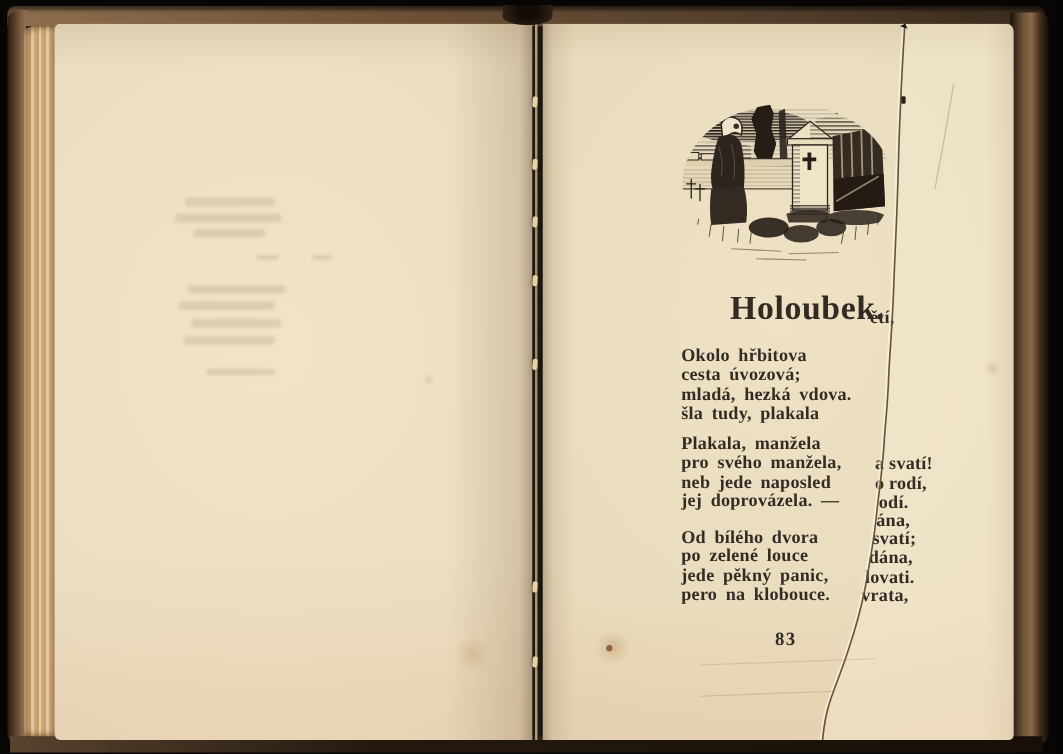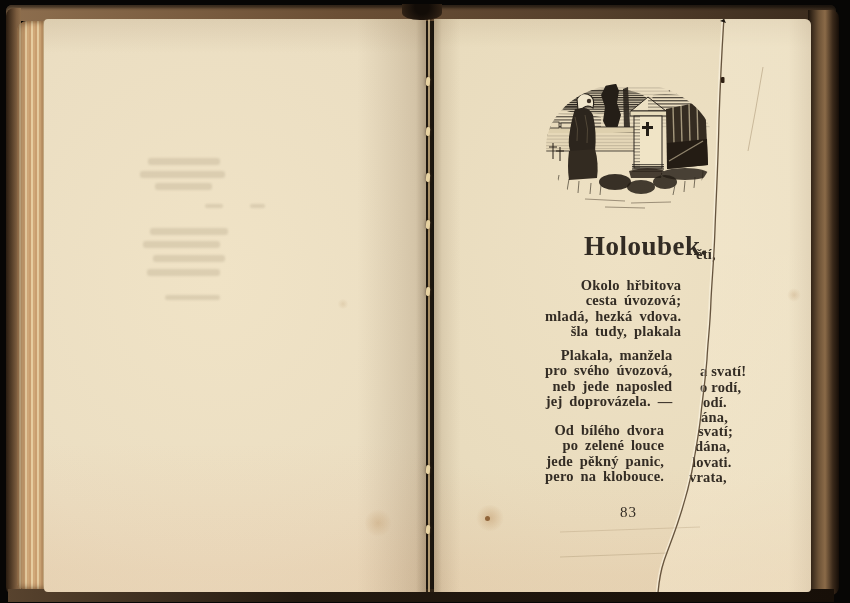--- a/index.html
+++ b/index.html
@@ -46,23 +46,23 @@
   .spine-notch{position:absolute;left:402px;top:4px;width:40px;height:16px;border-radius:0 0 45% 45%;
     background:radial-gradient(circle at 50% 20%,#120c07 30%,#2a1d12 75%,#3c2b1a);}
   
   .ghost{position:absolute;height:7px;border-radius:3px;background:rgba(125,108,78,.17);filter:blur(1.3px);}
   
   .fox{position:absolute;border-radius:50%;}
   
   .title{position:absolute;left:150px;top:212px;width:130px;font-size:27px;font-weight:bold;
     color:#322b23;letter-spacing:.5px;}
   .stanza{position:absolute;left:111px;font-size:14.5px;font-weight:bold;line-height:15.4px;
-    color:#332c24;word-spacing:3px;letter-spacing:.2px;white-space:nowrap;text-align:right;}
+    color:#332c24;word-spacing:3px;letter-spacing:.2px;white-space:nowrap;}
   .frag{position:absolute;font-size:14.5px;font-weight:bold;color:#332c24;letter-spacing:.2px;white-space:nowrap;}
-  .pagenum{position:absolute;left:186px;top:485px;font-size:15px;font-weight:normal;color:#332c24;letter-spacing:1px;}
+  .pagenum{position:absolute;left:186px;top:485px;font-size:15px;font-weight:bold;color:#332c24;letter-spacing:1px;}
   .overlay-svg,.vignette{position:absolute;}
 </style>
 </head>
 <body>
 
 <div class="photo">
 
   <div class="cover-top"></div>
   <div class="cover-left"></div>
   <div class="cover-right"></div>
@@ -184,21 +184,21 @@
     <div class="title">Holoubek.</div>
 
     <div class="stanza" style="top:259px">
       <div>Okolo hřbitova</div>
       <div>cesta úvozová;</div>
       <div>mladá, hezká vdova.</div>
       <div>šla tudy, plakala</div>
     </div>
     <div class="stanza" style="top:329px">
       <div>Plakala, manžela</div>
-      <div>pro svého úvozová,</div>
+      <div>pro svého manžela,</div>
       <div>neb jede naposled</div>
       <div>jej doprovázela. —</div>
     </div>
     <div class="stanza" style="top:404px">
       <div>Od bílého dvora</div>
       <div>po zelené louce</div>
       <div>jede pěkný panic,</div>
       <div>pero na klobouce.</div>
     </div>
 

